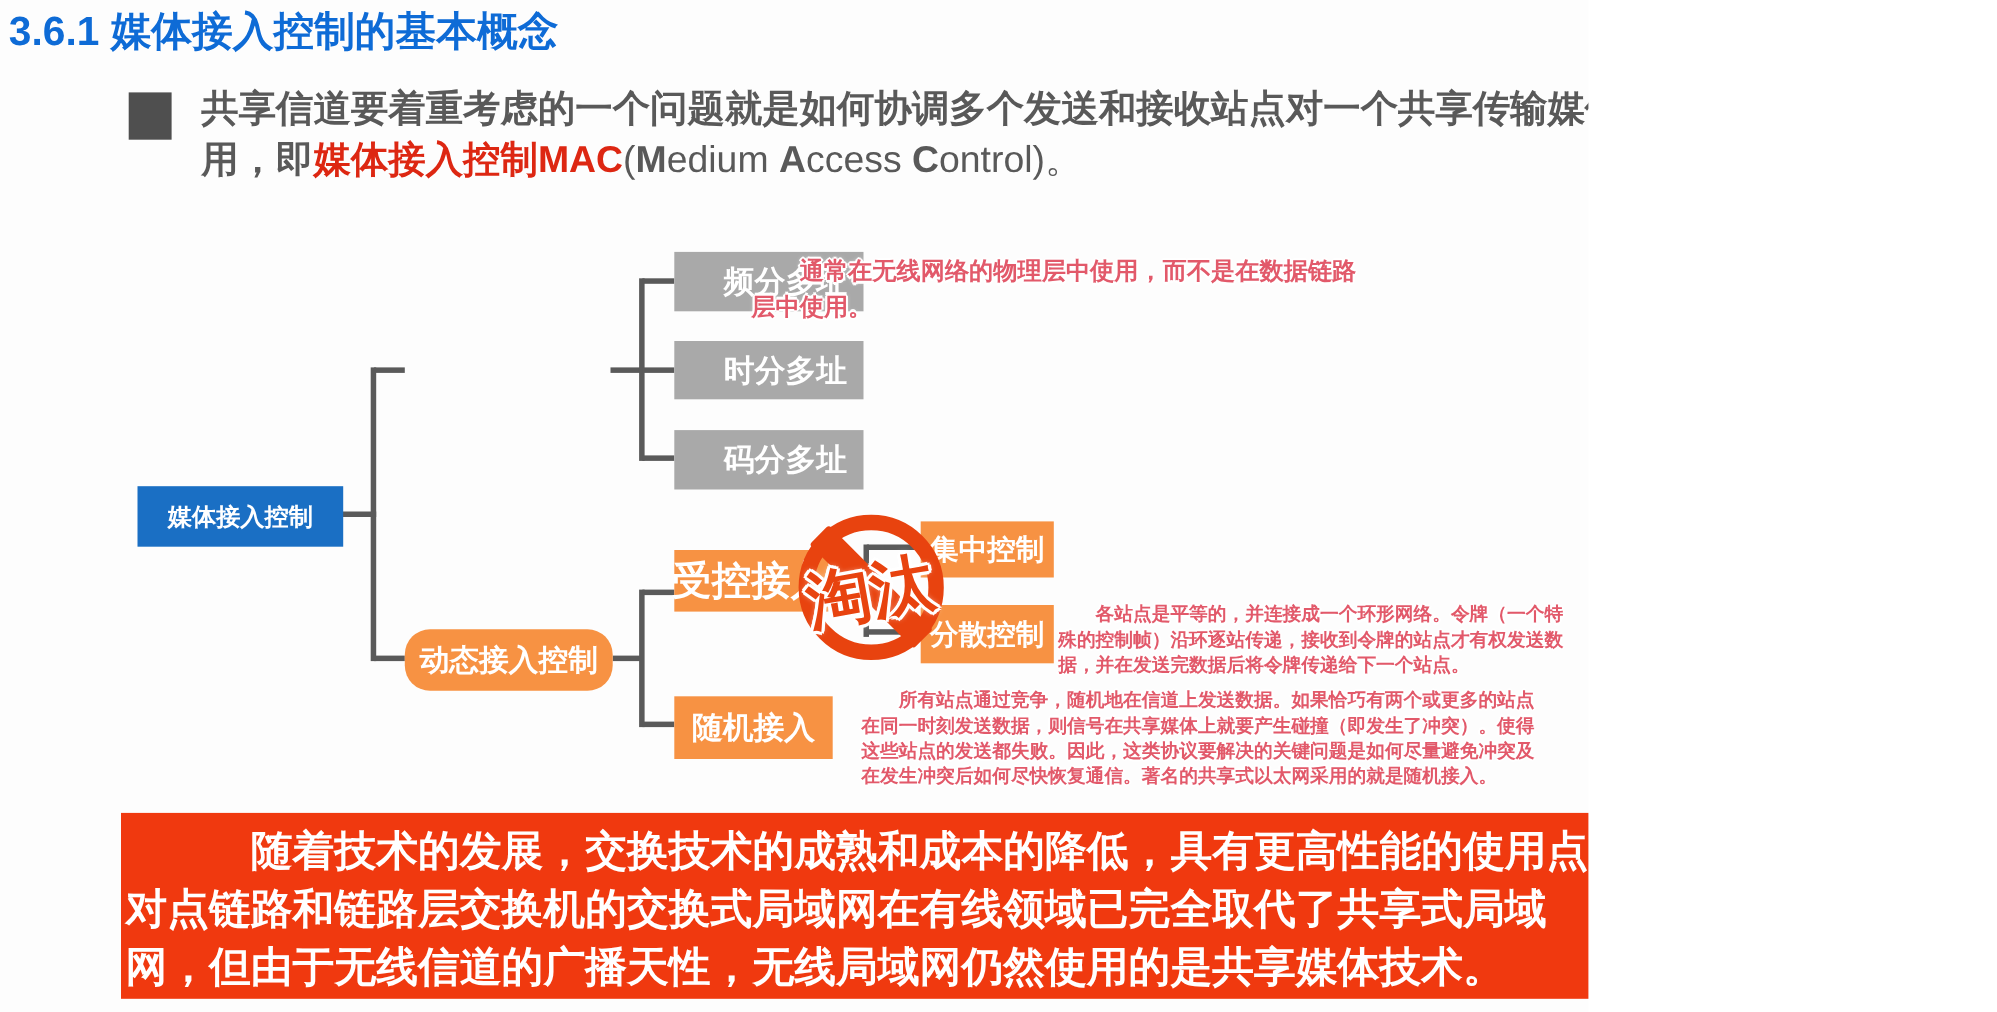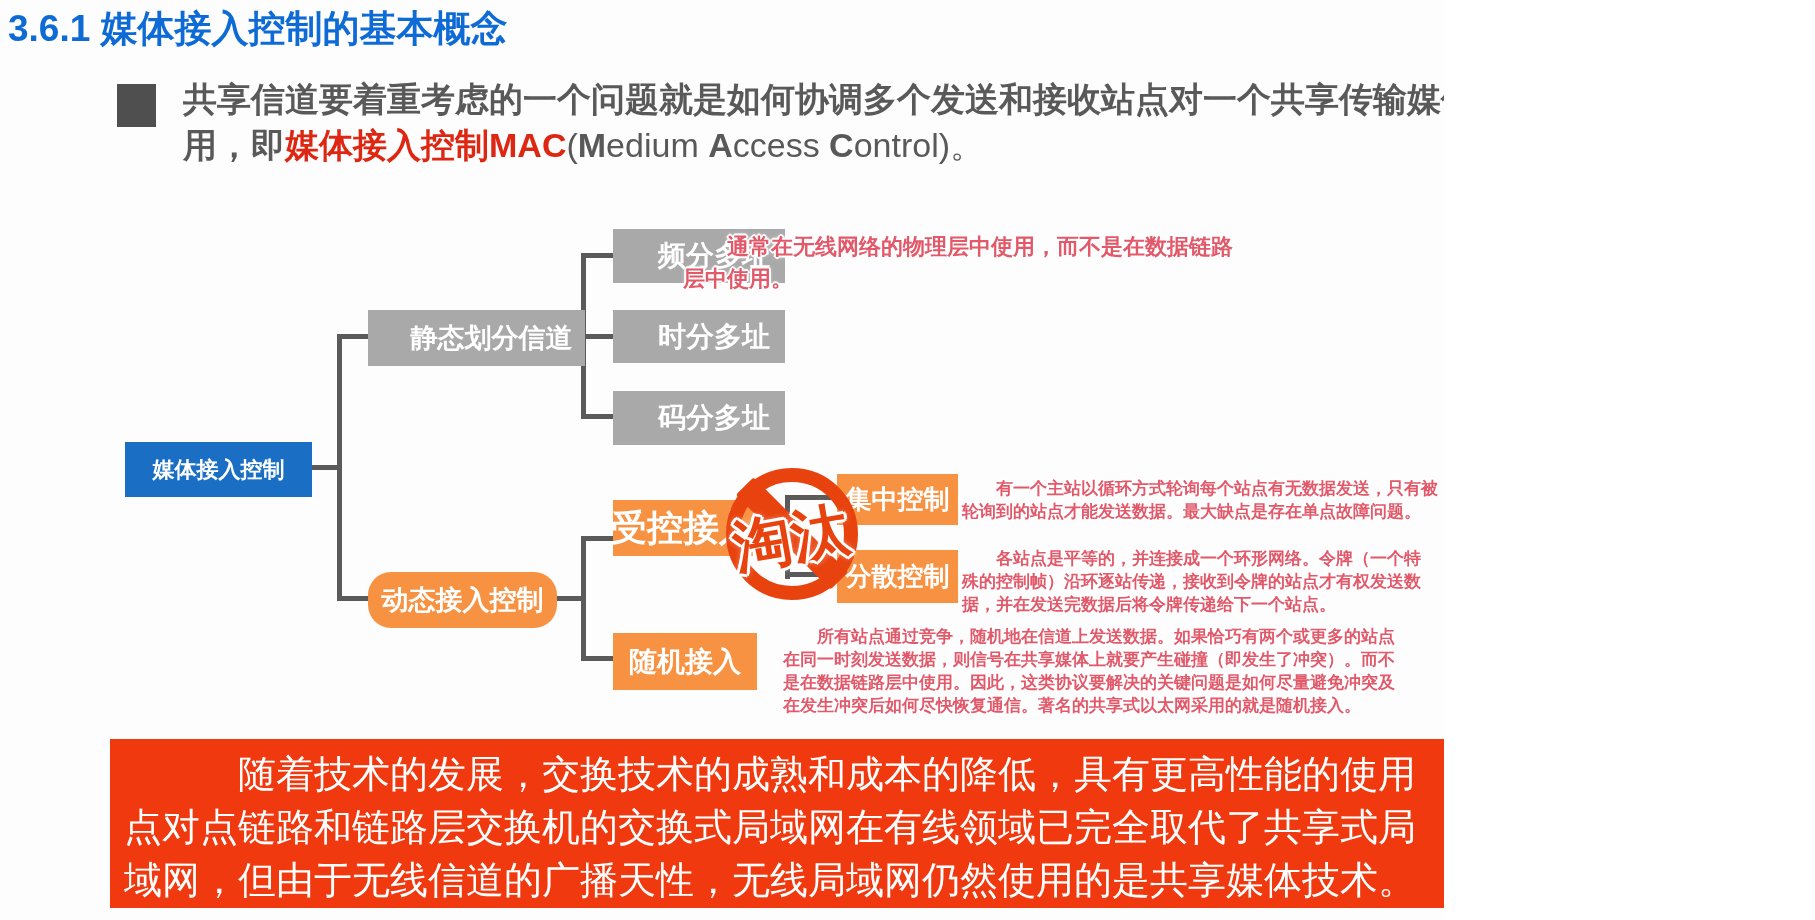--- a/index.html
+++ b/index.html
@@ -31,22 +31,22 @@
   .stamp .ring{position:absolute;left:4px;top:4px;width:104px;height:104px;border:14px solid #e8430f;
                border-radius:50%;}
   .stamp .bar{position:absolute;left:3px;top:57px;width:134px;height:25px;background:#e8430f;
               transform:rotate(45deg);border-radius:3px;}
   .stamp .txt{position:absolute;left:-8px;top:36px;width:156px;text-align:center;font-size:58px;
               font-weight:900;color:#e8430f;transform:rotate(-10deg);letter-spacing:1px;
               text-shadow:-3px 0 0 #fff,3px 0 0 #fff,0 -3px 0 #fff,0 3px 0 #fff,
                           -2px -2px 0 #fff,2px 2px 0 #fff,-2px 2px 0 #fff,2px -2px 0 #fff,0 0 7px #fff;}
   
   .banner{position:absolute;left:110px;top:739px;width:1345px;height:169px;background:#f0390f;z-index:2;}
-  .banner p{margin:0;padding:9px 14px;text-indent:3em;font-size:38px;line-height:53px;
-            font-weight:400;color:#ffffff;}
+  .banner p{margin:0;padding:9px 4px;text-indent:3em;font-size:38px;line-height:53px;
+            font-weight:700;color:#ffffff;}
 </style>
 </head>
 <body>
 
 <div id="slide">
 
   <div class="title">3.6.1 媒体接入控制的基本概念</div>
 
   <div class="bullet-sq"></div>
   <div class="intro"><span>共享信道要着重考虑的一个问题就是如何协调多个发送和接收站点对一个共享传输媒体的占用，即</span><span class="red">媒体接入控制MAC</span><span class="en"><span>(</span><b>M</b><span>edium </span><b>A</b><span>ccess </span><b>C</b><span>ontrol</span><span>)。</span></span></div>
@@ -63,46 +63,42 @@
   <div class="ln" style="left:557px;top:596px;width:28px;height:5px;"></div>
   <div class="ln" style="left:581px;top:536px;width:5px;height:125px;"></div>
   <div class="ln" style="left:584px;top:536px;width:29px;height:5px;"></div>
   <div class="ln" style="left:584px;top:656px;width:29px;height:5px;"></div>
   <div class="ln" style="left:750px;top:536px;width:38px;height:5px;"></div>
   <div class="ln" style="left:785px;top:495px;width:5px;height:84px;"></div>
   <div class="ln" style="left:788px;top:495px;width:49px;height:5px;"></div>
   <div class="ln" style="left:788px;top:572px;width:49px;height:5px;"></div>
 
   <div class="nbox blue" style="left:125px;top:442px;width:187px;height:55px;font-size:22px;">媒体接入控制</div>
-  <div class="nbox gray" style="left:368px;top:310px;width:187px;height:56px;font-size:27px;">静态划分信道</div>
   <div class="nbox orange" style="left:368px;top:572px;width:189px;height:56px;font-size:27px;border-radius:23px;">动态接入控制</div>
   <div class="nbox gray" style="left:613px;top:229px;width:142px;height:54px;font-size:28px;">频分多址</div>
   <div class="nbox gray" style="left:613px;top:310px;width:142px;height:53px;font-size:28px;">时分多址</div>
   <div class="nbox gray" style="left:613px;top:391px;width:142px;height:54px;font-size:28px;">码分多址</div>
   <div class="nbox orange" style="left:613px;top:500px;width:140px;height:56px;font-size:36px;">受控接入</div>
   <div class="nbox orange" style="left:613px;top:633px;width:144px;height:57px;font-size:28px;">随机接入</div>
   <div class="nbox orange" style="left:837px;top:474px;width:121px;height:51px;font-size:26px;">集中控制</div>
   <div class="nbox orange" style="left:837px;top:550px;width:121px;height:53px;font-size:26px;">分散控制</div>
 
   <div class="stamp">
     <div class="ring"></div>
     <div class="bar"></div>
     <div class="txt">淘汰</div>
   </div>
 
   <div class="note" style="left:683px;top:231px;width:560px;font-size:22px;line-height:32px;">
     <p>通常在无线网络的物理层中使用，而不是在数据链路层中使用。</p>
   </div>
-  <div class="note" style="left:962px;top:477px;width:476px;font-size:17px;line-height:23px;">
-    <p>有一个主站以循环方式轮询每个站点有无数据发送，只有被轮询到的站点才能发送数据。最大缺点是存在单点故障问题。</p>
-  </div>
   <div class="note" style="left:962px;top:547px;width:459px;font-size:17px;line-height:23px;">
     <p>各站点是平等的，并连接成一个环形网络。令牌（一个特殊的控制帧）沿环逐站传递，接收到令牌的站点才有权发送数据，并在发送完数据后将令牌传递给下一个站点。</p>
   </div>
   <div class="note" style="left:783px;top:625px;width:616px;font-size:17px;line-height:23px;">
-    <p>所有站点通过竞争，随机地在信道上发送数据。如果恰巧有两个或更多的站点在同一时刻发送数据，则信号在共享媒体上就要产生碰撞（即发生了冲突）。而不是在数据链路层中使用。因此，这类协议要解决的关键问题是如何尽量避免冲突及在发生冲突后如何尽快恢复通信。著名的共享式以太网采用的就是随机接入。</p>
+    <p>所有站点通过竞争，随机地在信道上发送数据。如果恰巧有两个或更多的站点在同一时刻发送数据，则信号在共享媒体上就要产生碰撞（即发生了冲突）。使得这些站点的发送都失败。因此，这类协议要解决的关键问题是如何尽量避免冲突及在发生冲突后如何尽快恢复通信。著名的共享式以太网采用的就是随机接入。</p>
   </div>
 
   <div class="banner">
     <p>随着技术的发展，交换技术的成熟和成本的降低，具有更高性能的使用点对点链路和链路层交换机的交换式局域网在有线领域已完全取代了共享式局域网，但由于无线信道的广播天性，无线局域网仍然使用的是共享媒体技术。</p>
   </div>
 
 </div>
 
 </body></html>

